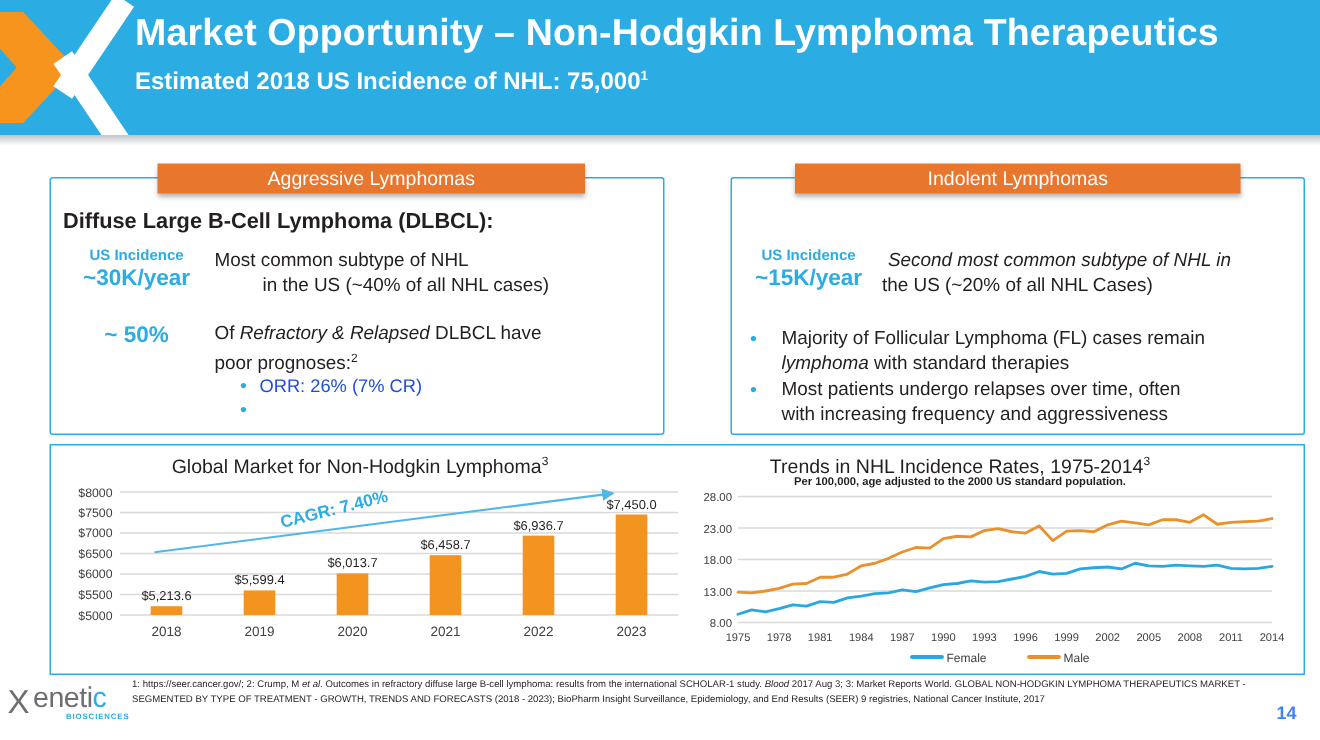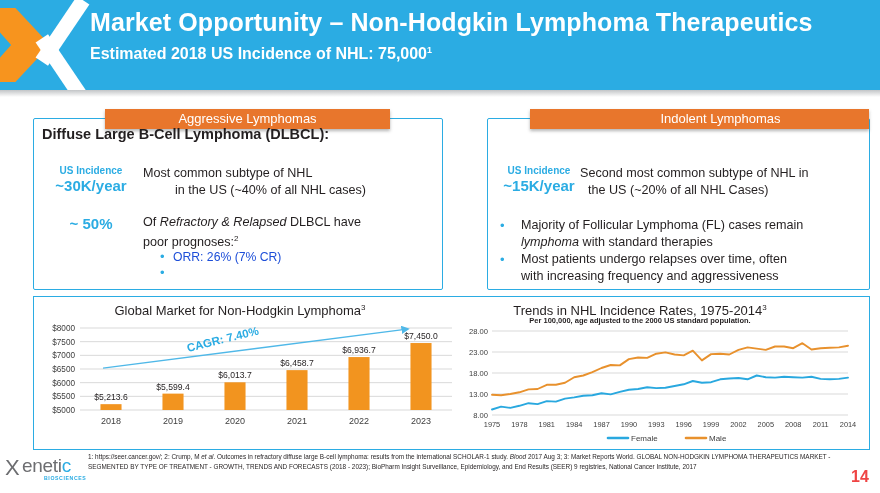--- a/index.html
+++ b/index.html
@@ -49,21 +49,21 @@
   .card-left{left:33px;top:118px;width:410px;height:172px;}
   .card-right{left:487px;top:118px;width:383px;height:172px;}
 
   .ribbon{
     position:absolute;height:20px;line-height:20px;
     background:#E8762C;color:#ffffff;font-size:13px;font-weight:normal;
     text-align:center;
     box-shadow:0 2px 3px rgba(90,90,90,.45);
   }
   .ribbon-left{left:105px;top:109px;width:285px;}
-  .ribbon-right{left:530px;top:109px;width:297px;padding-left:42px;}
+  .ribbon-right{left:530px;top:109px;width:297px;}
 
   .card-head{
     position:absolute;color:#231F20;font-weight:bold;font-size:14.5px;
   }
   .kpi-label{
     position:absolute;color:#2BACE3;font-weight:bold;font-size:10px;
     text-align:center;width:86px;
   }
   .kpi-value{
     position:absolute;color:#2BACE3;font-weight:bold;font-size:15px;
@@ -97,21 +97,21 @@
   }
 
   
   .footnote{
     position:absolute;left:88px;top:452px;width:760px;
     color:#231F20;font-size:6.4px;line-height:9.6px;
   }
   .footnote i{font-style:italic;}
   .pagenum{
     position:absolute;left:851px;top:468px;
-    color:#ef4444;font-size:16px;font-weight:bold;
+    color:#3b82f6;font-size:12px;font-weight:bold;
   }
   .logo-wrap{position:absolute;left:4px;top:455px;width:86px;height:32px;}
   .logo-text{
     position:absolute;left:18px;top:0px;font-size:19px;color:#6D6E71;
     letter-spacing:-.3px;
   }
   .logo-text .c{color:#2BACE3;}
   .logo-x{
     position:absolute;left:1px;top:3px;width:20px;height:19px;
     color:#6D6E71;font-size:22px;line-height:19px;font-weight:normal;
@@ -131,42 +131,42 @@
     <div class="hdr-x1"></div>
     <div class="hdr-x2"></div>
     <div class="hdr-title">Market Opportunity – Non-Hodgkin Lymphoma Therapeutics</div>
     <div class="hdr-sub"><span>Estimated 2018 US Incidence of NHL: 75,000</span><sup>1</sup></div>
   </div>
   <div class="header-shadow"></div>
 
   <div class="card card-left"></div>
   <div class="ribbon ribbon-left">Aggressive Lymphomas</div>
 
-  <div class="card-head" style="left:42px;top:126px;">Diffuse Large B-Cell Lymphoma (DLBCL):</div>
+  <div class="card-head" style="left:42px;top:140px;">Diffuse Large B-Cell Lymphoma (DLBCL):</div>
 
   <div class="kpi-label" style="left:48px;top:165px;">US Incidence</div>
   <div class="kpi-value" style="left:48px;top:177px;">~30K/year</div>
   <div class="body-text" style="left:143px;top:165px;">Most common subtype of NHL</div>
   <div class="body-text" style="left:143px;top:182px;padding-left:32px;">in the US (~40% of all NHL cases)</div>
 
   <div class="kpi-value" style="left:48px;top:215px;">~ 50%</div>
   <div class="body-text" style="left:143px;top:214px;"><span>Of </span><i>Refractory &amp; Relapsed</i><span> DLBCL have</span></div>
   <div class="body-text" style="left:143px;top:231px;"><span>poor prognoses:</span><sup>2</sup></div>
 
   <div class="bul-dot" style="left:160px;top:249px;">•</div>
   <div class="sub-bullets" style="left:173px;top:249px;">ORR: 26% (7% CR)</div>
   <div class="bul-dot" style="left:160px;top:265px;">•</div>
 
   <div class="card card-right"></div>
   <div class="ribbon ribbon-right">Indolent Lymphomas</div>
 
 
   <div class="kpi-label" style="left:496px;top:165px;">US Incidence</div>
   <div class="kpi-value" style="left:496px;top:177px;">~15K/year</div>
-  <div class="body-text" style="left:580px;top:165px;">Second most common subtype of NHL in</div>
+  <div class="body-text" style="left:592px;top:165px;font-style:italic;">Second most common subtype of NHL in</div>
   <div class="body-text" style="left:588px;top:182px;">the US (~20% of all NHL Cases)</div>
 
   <div class="bul-dot" style="left:500px;top:218px;">•</div>
   <div class="body-text" style="left:521px;top:217px;">Majority of Follicular Lymphoma (FL) cases remain</div>
   <div class="body-text" style="left:521px;top:234px;"><i>lymphoma</i><span> with standard therapies</span></div>
 
   <div class="bul-dot" style="left:500px;top:252px;">•</div>
   <div class="body-text" style="left:521px;top:251px;">Most patients undergo relapses over time, often</div>
   <div class="body-text" style="left:521px;top:268px;">with increasing frequency and aggressiveness</div>
 

